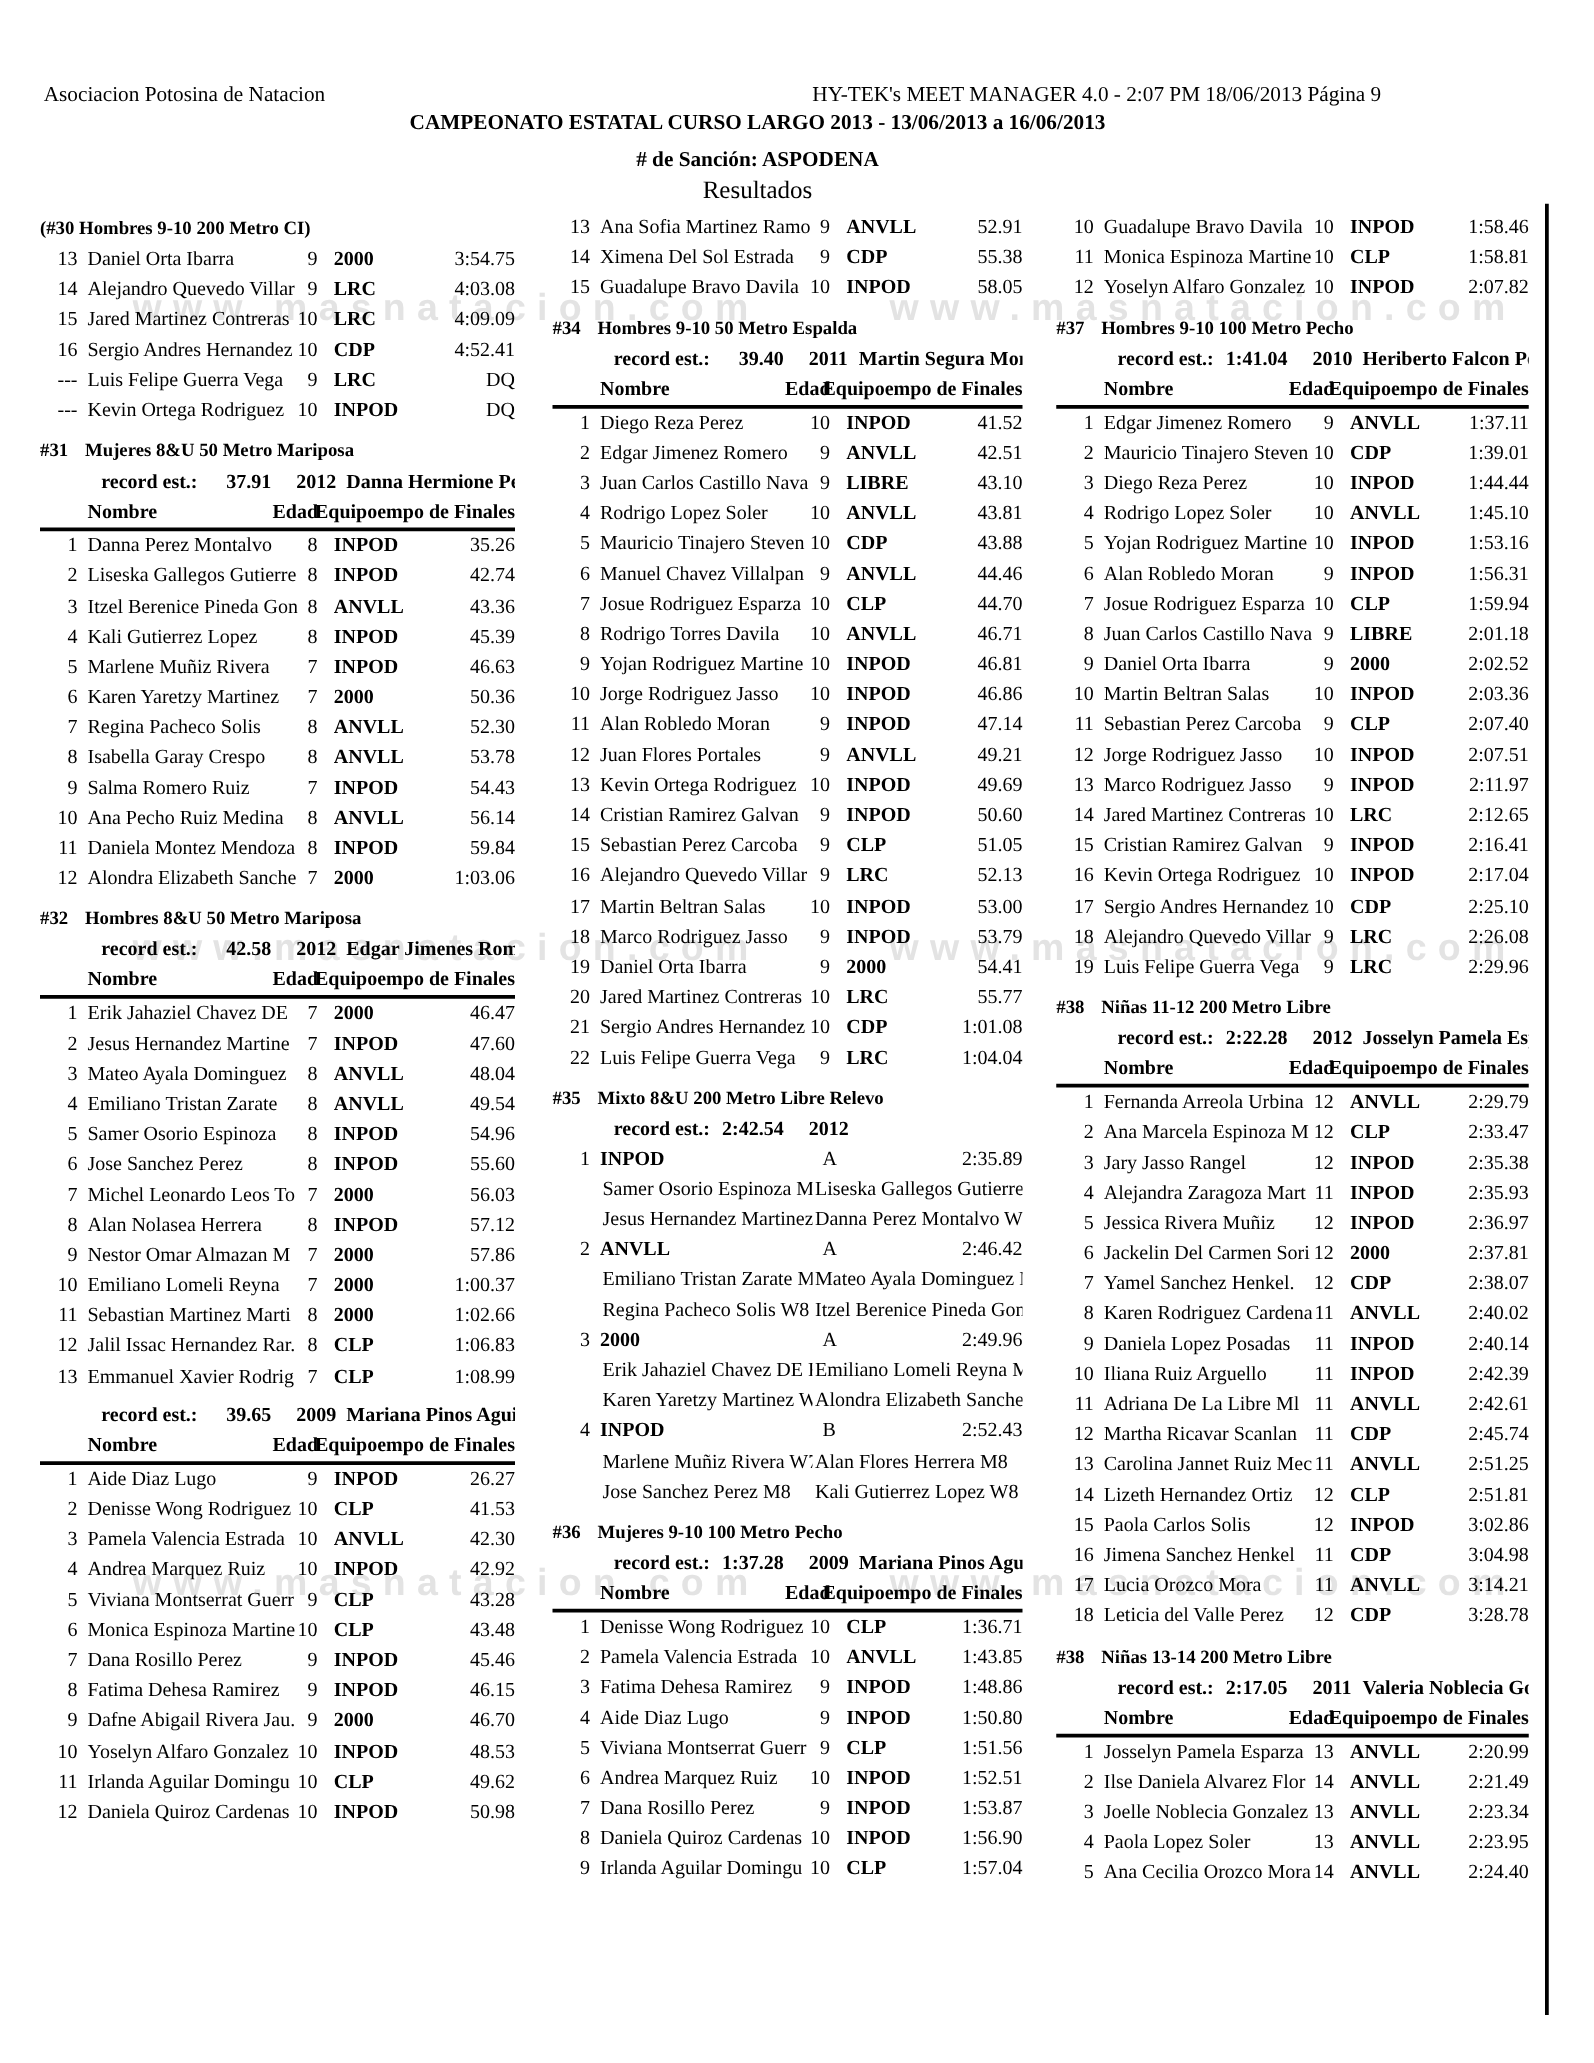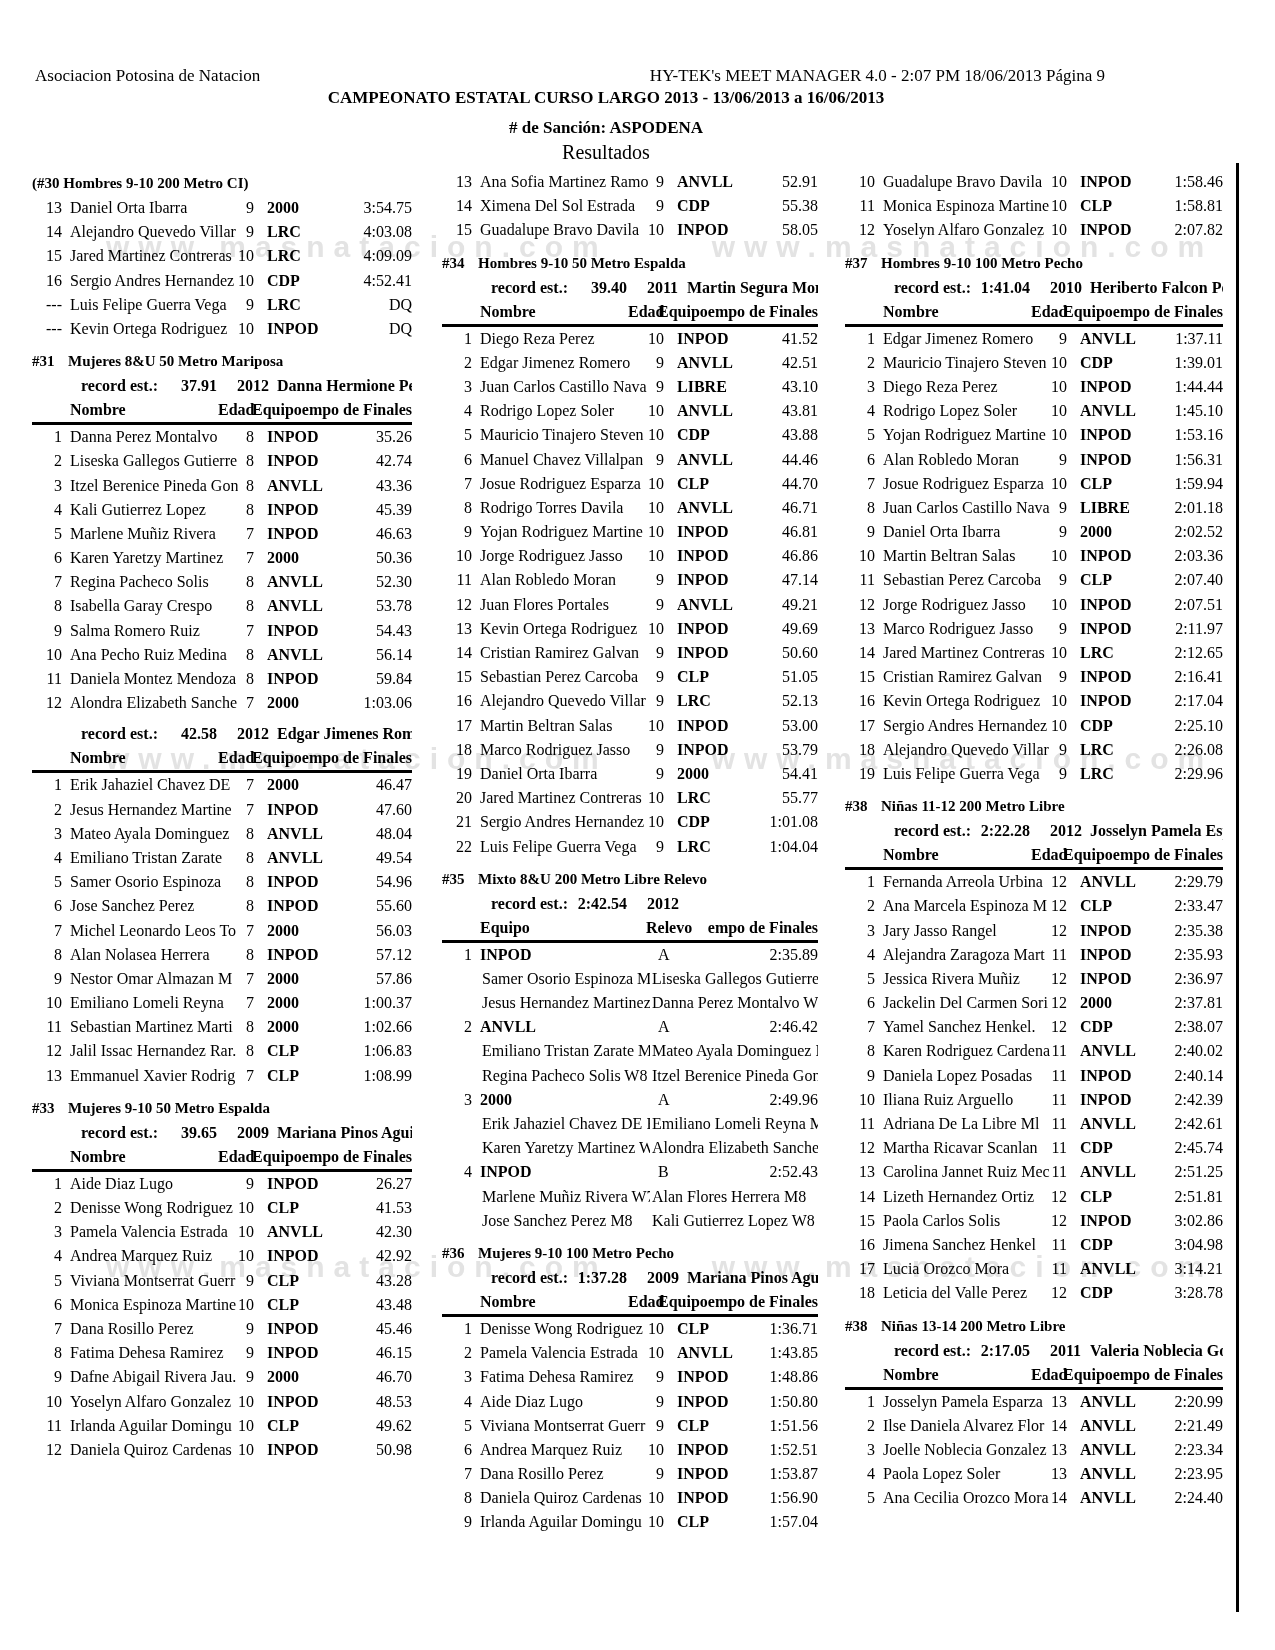--- a/index.html
+++ b/index.html
@@ -208,20 +208,24 @@
         </div>
         <div class="row">
           <span class="place">12</span>
           <span class="name">Alondra Elizabeth Sanche</span>
           <span class="age">7</span>
           <span class="team">2000</span>
           <span class="time">1:03.06</span>
         </div>
       </div>
       <div class="block">
+        <div class="etitle-line">
+          <span class="eid">#32</span>
+          <span>Hombres 8&amp;U 50 Metro Mariposa</span>
+        </div>
         <div class="record">
           <span class="rlabel">record est.:</span>
           <span class="rtime">42.58</span>
           <span class="ryear">2012</span>
           <span class="rholder">Edgar Jimenes Romero</span>
         </div>
         <div class="thead">
           <span class="h-name">Nombre</span>
           <span class="h-edad">Edad</span>
           <span class="h-tt">Equipoempo de Finales</span>
@@ -312,24 +316,20 @@
         </div>
         <div class="row">
           <span class="place">13</span>
           <span class="name">Emmanuel Xavier Rodrig</span>
           <span class="age">7</span>
           <span class="team">CLP</span>
           <span class="time">1:08.99</span>
         </div>
       </div>
       <div class="block">
-        <div class="etitle-line">
-          <span class="eid">#33</span>
-          <span>Mujeres 9-10 50 Metro Espalda</span>
-        </div>
         <div class="record">
           <span class="rlabel">record est.:</span>
           <span class="rtime">39.65</span>
           <span class="ryear">2009</span>
           <span class="rholder">Mariana Pinos Aguirre</span>
         </div>
         <div class="thead">
           <span class="h-name">Nombre</span>
           <span class="h-edad">Edad</span>
           <span class="h-tt">Equipoempo de Finales</span>
@@ -618,25 +618,20 @@
       <div class="block">
         <div class="etitle-line">
           <span class="eid">#35</span>
           <span>Mixto 8&amp;U 200 Metro Libre Relevo</span>
         </div>
         <div class="record">
           <span class="rlabel">record est.:</span>
           <span class="rtime">2:42.54</span>
           <span class="ryear">2012</span>
         </div>
-        <div class="thead">
-          <span class="h-name">Equipo</span>
-          <span class="h-relay">Relevo</span>
-          <span class="h-tt">empo de Finales</span>
-        </div>
         <div class="row">
           <span class="place">1</span>
           <span class="rteam">INPOD</span>
           <span class="rletter">A</span>
           <span class="time">2:35.89</span>
         </div>
         <div class="swrow">
           <span class="sw1">Samer Osorio Espinoza M8</span>
           <span class="sw2">Liseska Gallegos Gutierrez</span>
         </div>

